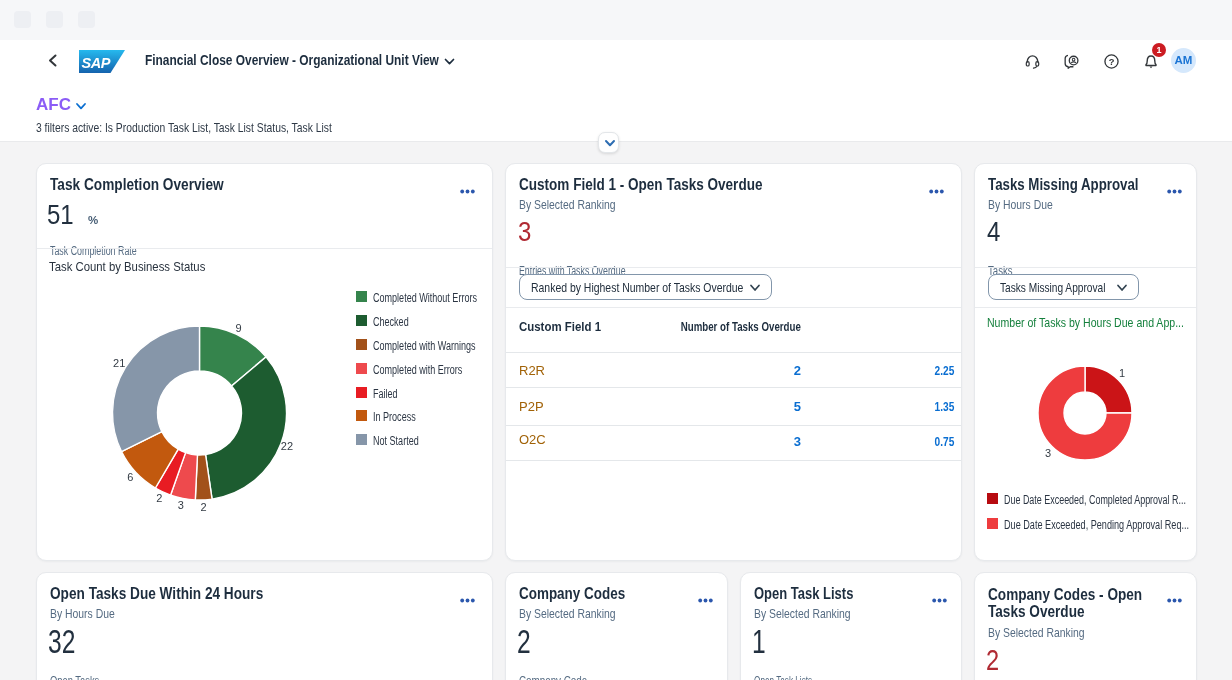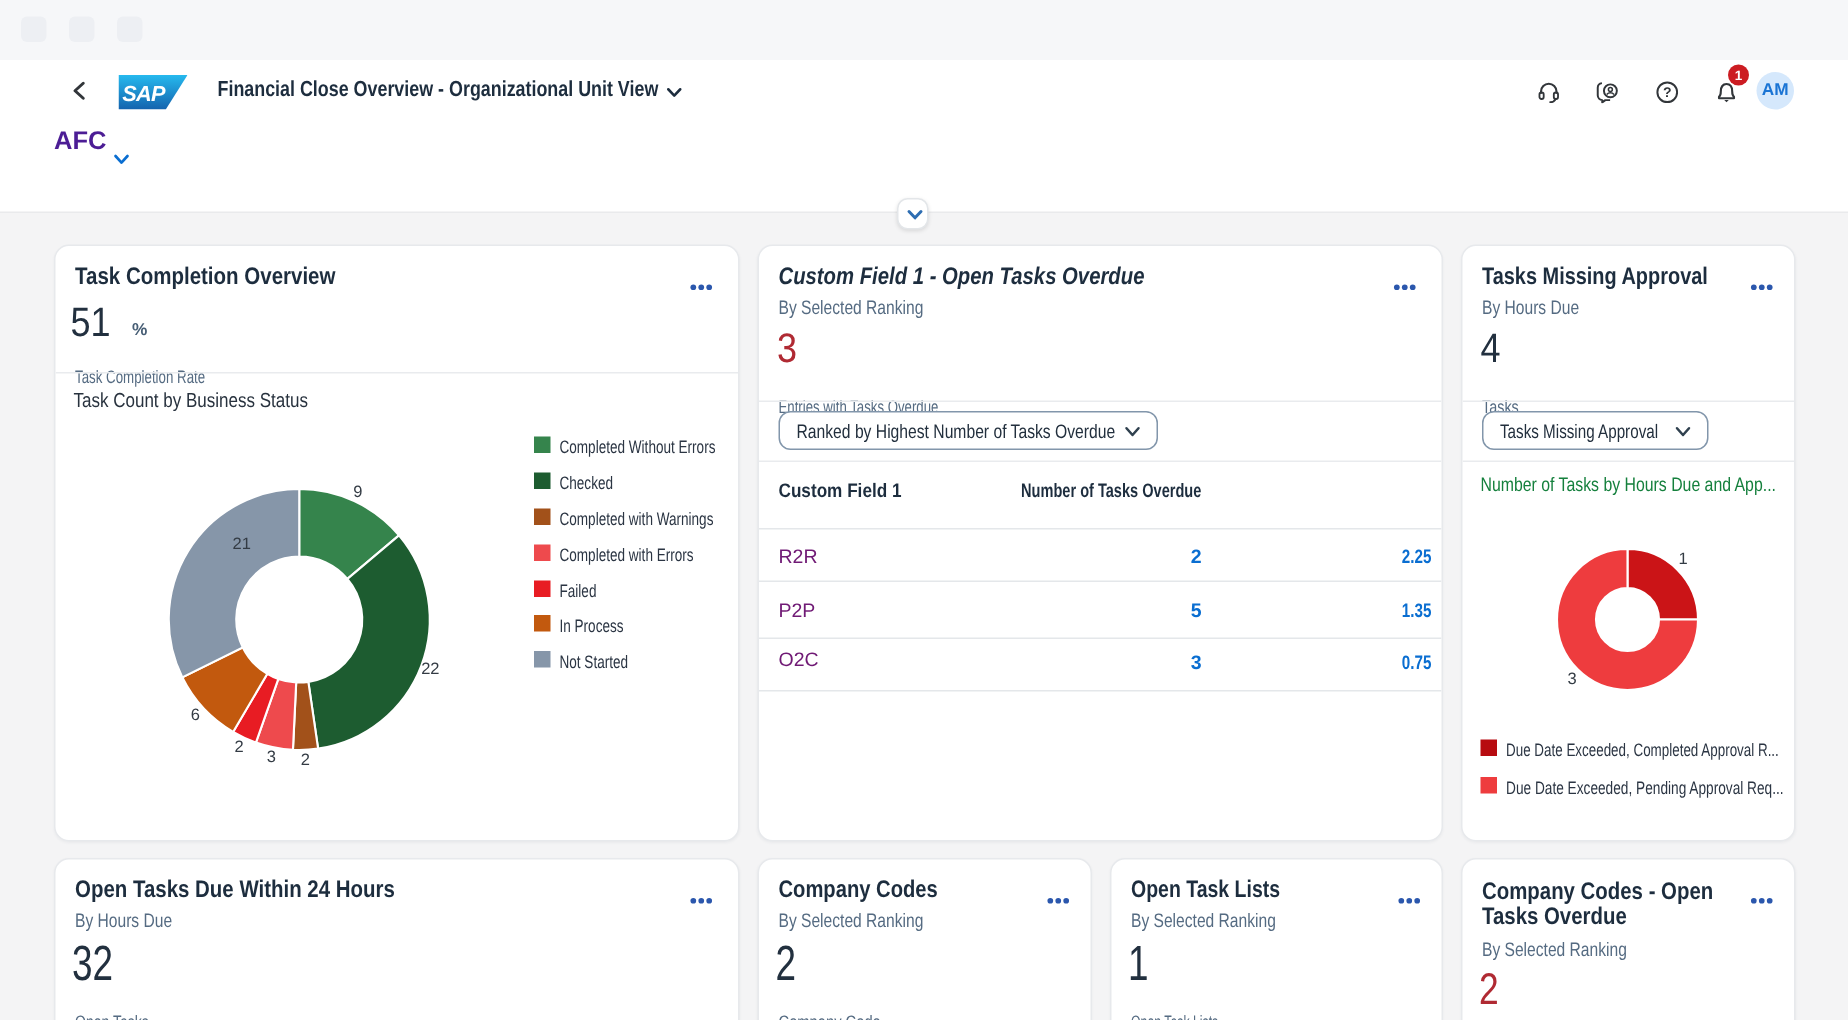--- a/index.html
+++ b/index.html
@@ -13,21 +13,21 @@
 .kpi { font-size:27.5px; font-weight:400; color:#22303f; }
 .kpi2 { font-size:33px; font-weight:400; color:#22303f; }
 .kpilabel { font-size:12px; color:#556b82;margin-top:19px; }
 .card { position:absolute; background:#fff; border:1px solid #e7e9ec; border-radius:10px; box-shadow:0 1px 2px rgba(34,54,73,0.05); overflow:hidden; }
 .divider { position:absolute; left:0; width:100%; height:1px; background:#e9ebee; }
 .dd { position:absolute; height:26px; border:1px solid #8296ab; border-radius:8px; background:#fff; font-size:13px; color:#222f3d; }
 .lgd { position:absolute; font-size:12px; color:#2b3543; white-space:nowrap; }
 .lgd i { display:inline-block; width:11px; height:11px; margin-right:6px; }
 .dlabel { position:absolute; font-size:11px; color:#333b44; transform:translate(-50%,-50%); }
 .thead { position:absolute; font-size:13px; font-weight:bold; color:#1d2d3e; white-space:nowrap;text-align:right; }
-.tcell { position:absolute; font-size:13px; color:#701a75; }
+.tcell { position:absolute; font-size:13px; color:#a16207; }
 .tnum { position:absolute; font-size:13px; font-weight:bold; color:#0a6ed1; }
 .rowline { position:absolute; left:0; width:100%; height:1px; background:#e4e7ea; }
 </style>
 </head>
 <body>
 <div id="app">
   <div class="abs" style="left:0; top:0; width:1232px; height:40px; background:#f6f7f9;">
     <div class="abs" style="left:14px; top:11px; width:17px; height:17px; border-radius:4px; background:#edeff3;"></div>
     <div class="abs" style="left:46px; top:11px; width:17px; height:17px; border-radius:4px; background:#edeff3;"></div>
     <div class="abs" style="left:78px; top:11px; width:17px; height:17px; border-radius:4px; background:#edeff3;"></div>
@@ -69,24 +69,25 @@
   <svg class="abs" style="left:1143px; top:53px;" width="16" height="16" viewBox="0 0 16 16">
     <path d="M3 12.5 L3 11.5 C4 10.8 4.2 9.8 4.2 8 C4.2 5 5.6 3 8 3 C10.4 3 11.8 5 11.8 8 C11.8 9.8 12 10.8 13 11.5 L13 12.5 Z" fill="none" stroke="#32363a" stroke-width="1.4" stroke-linejoin="round"></path>
     <path d="M6.5 13.6 L9.5 13.6 L8 15.2 Z" fill="#32363a"></path>
   </svg>
   <div class="abs" style="left:1152px; top:43px; width:14px; height:14px; border-radius:50%; background:#cc1c22;">
     <div style="position:absolute; left:0; top:2.2px; width:14px; text-align:center; font-size:9px; font-weight:bold; color:#fff;">1</div>
   </div>
   <div class="abs" style="left:1171px; top:48px; width:25px; height:25px; border-radius:50%; background:#d5e8fc;">
     <div style="position:absolute; left:0; top:6px; width:25px; text-align:center; font-size:11.5px; font-weight:bold; color:#1a74d4;">AM</div>
   </div>
-  <div class="abs" style="left:36px; top:84px; font-size:17px; font-weight:bold; color:#4c1d95;">AFC</div>
+  <div class="abs" style="left:36px; top:95px; font-size:17px; font-weight:bold; color:#8b5cf6;">AFC</div>
   <svg class="abs" style="left:75px; top:102px;" width="12" height="9" viewBox="0 0 12 9">
       <path d="M2 2 L6 6.4 L10 2" fill="none" stroke="#0a6ed1" stroke-width="1.8" stroke-linecap="round" stroke-linejoin="round"></path>
     </svg>
+  <div class="abs" style="left:36px; top:119.5px; font-size:13px; color:#2f3a47;"><span class="cx" id="filters" style="transform:scaleX(0.795);">3 filters active: Is Production Task List, Task List Status, Task List</span></div>
   <div class="abs" style="left:598px; top:132px; width:21px; height:21px; background:#fff; border:1px solid #e3e6e9; border-radius:7px; box-shadow:0 1px 3px rgba(0,0,0,0.12);">
     <svg style="position:absolute;left:4.5px;top:6px;" width="12" height="9" viewBox="0 0 12 9">
         <path d="M2 2 L6 6.2 L10 2" fill="none" stroke="#2d6db2" stroke-width="2" stroke-linecap="round" stroke-linejoin="round"></path>
       </svg>
   </div>
 
   <div class="card" style="left:36px; top:163px; width:457px; height:398px;">
     <div class="cardtitle abs" style="left:13px; top:11.5px;"><span class="cx" style="transform:scaleX(0.854);">Task Completion Overview</span></div>
     <svg class="abs" style="right:17px; top:25px;" width="15" height="5" viewBox="0 0 15 5">
         <circle cx="2.2" cy="2.5" r="1.9" fill="#2b57ad"></circle>
@@ -106,32 +107,32 @@
       <path d="M133.62 331.07 A87 87 0 0 1 118.39 323.99 L141.21 285.20 A42 42 0 0 0 148.56 288.62 Z" fill="#e81c23" stroke="#fff" stroke-width="1.4"></path>
       <path d="M118.39 323.99 A87 87 0 0 1 84.51 287.56 L124.85 267.61 A42 42 0 0 0 141.21 285.20 Z" fill="#c2590e" stroke="#fff" stroke-width="1.4"></path>
       <path d="M84.51 287.56 A87 87 0 0 1 162.50 162.00 L162.50 207.00 A42 42 0 0 0 124.85 267.61 Z" fill="#8696a9" stroke="#fff" stroke-width="1.4"></path>
     </svg>
     <div class="dlabel" style="left:201.6px; top:163.7px;">9</div>
     <div class="dlabel" style="left:249.9px; top:282.3px;">22</div>
     <div class="dlabel" style="left:166.5px; top:342.9px;">2</div>
     <div class="dlabel" style="left:143.9px; top:341.3px;">3</div>
     <div class="dlabel" style="left:122.4px; top:334.2px;">2</div>
     <div class="dlabel" style="left:93.2px; top:313px;">6</div>
-    <div class="dlabel" style="left:82.2px; top:199.4px;margin-left:42px;">21</div>
+    <div class="dlabel" style="left:82.2px; top:199.4px;">21</div>
     <div class="lgd" style="left:319px; top:127px;"><i style="background:#35844c;"></i><span class="cx" style="transform:scaleX(0.753);vertical-align:top;">Completed Without Errors</span></div>
     <div class="lgd" style="left:319px; top:151px;"><i style="background:#1d5c30;"></i><span class="cx" style="transform:scaleX(0.753);vertical-align:top;">Checked</span></div>
     <div class="lgd" style="left:319px; top:175px;"><i style="background:#a2511a;"></i><span class="cx" style="transform:scaleX(0.753);vertical-align:top;">Completed with Warnings</span></div>
     <div class="lgd" style="left:319px; top:199px;"><i style="background:#ee4a4d;"></i><span class="cx" style="transform:scaleX(0.753);vertical-align:top;">Completed with Errors</span></div>
     <div class="lgd" style="left:319px; top:223px;"><i style="background:#e81c23;"></i><span class="cx" style="transform:scaleX(0.753);vertical-align:top;">Failed</span></div>
     <div class="lgd" style="left:319px; top:246px;"><i style="background:#c2590e;"></i><span class="cx" style="transform:scaleX(0.753);vertical-align:top;">In Process</span></div>
     <div class="lgd" style="left:319px; top:270px;"><i style="background:#8696a9;"></i><span class="cx" style="transform:scaleX(0.753);vertical-align:top;">Not Started</span></div>
   </div>
 
   <div class="card" style="left:505px; top:163px; width:457px; height:398px;">
-    <div class="cardtitle abs" style="left:13px; top:11.5px;font-style:italic;"><span class="cx" style="transform:scaleX(0.846);">Custom Field 1 - Open Tasks Overdue</span></div>
+    <div class="cardtitle abs" style="left:13px; top:11.5px;"><span class="cx" style="transform:scaleX(0.846);">Custom Field 1 - Open Tasks Overdue</span></div>
     <svg class="abs" style="right:17px; top:25px;" width="15" height="5" viewBox="0 0 15 5">
         <circle cx="2.2" cy="2.5" r="1.9" fill="#2b57ad"></circle>
         <circle cx="7.5" cy="2.5" r="1.9" fill="#2b57ad"></circle>
         <circle cx="12.8" cy="2.5" r="1.9" fill="#2b57ad"></circle>
       </svg>
     <div class="subtitle abs" style="left:13px; top:33px;"><span class="cx" style="transform:scaleX(0.80);">By Selected Ranking</span></div>
     <div class="kpi abs" style="left:11.6px; top:52.3px; color:#b02a33;"><span class="cx" style="transform:scaleX(0.873);">3</span></div>
     <div class="kpilabel abs" style="left:13px; top:81px;"><span class="cx" style="transform:scaleX(0.734);">Entries with Tasks Overdue</span></div>
     <div class="divider" style="top:103px;"></div>
     <div class="dd" style="left:13px; top:110px; width:253px;">

